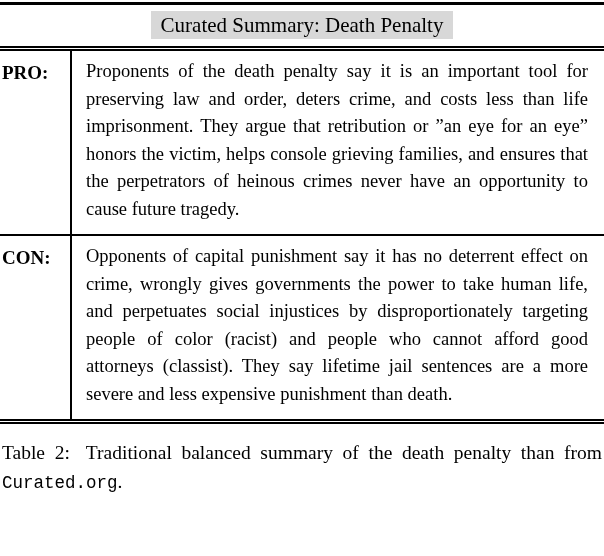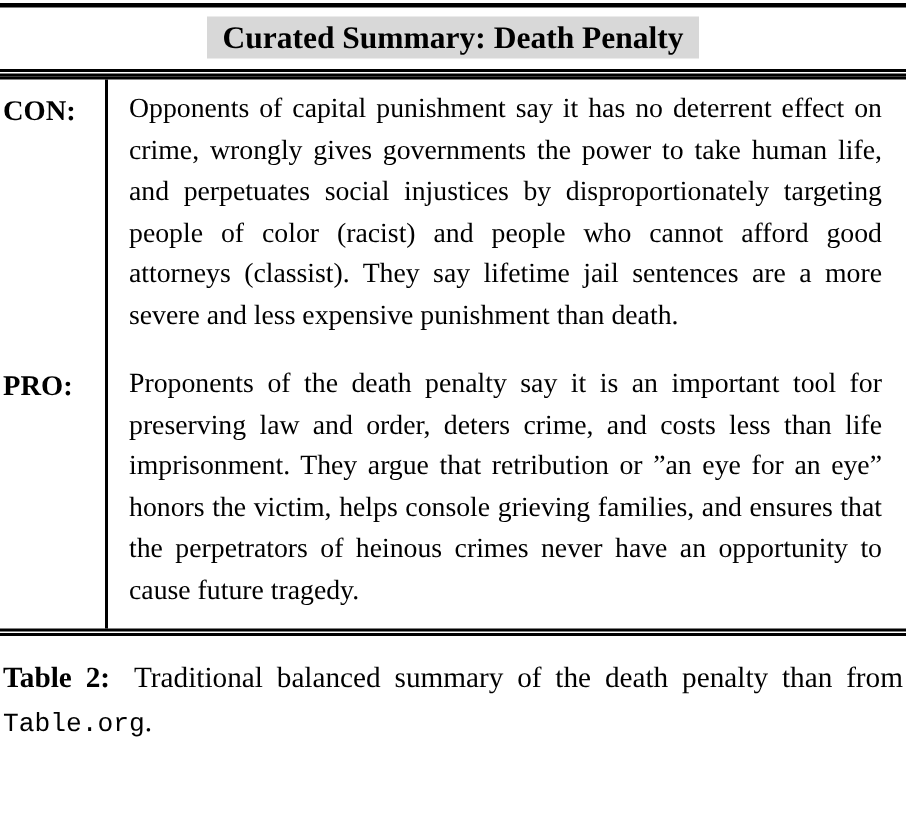--- a/index.html
+++ b/index.html
@@ -21,21 +21,21 @@
   }
 
   .title-row {
     text-align: center;
     padding: 6px 0 7px 0;
     border-bottom: 5px double #000;
   }
 
   .title {
     display: inline-block;
-    font-weight: bold;
+    font-weight: normal;
     font-size: 21px;
     line-height: 26px;
     background: #d8d8d8;
     padding: 1px 10px;
   }
 
   .row { display: flex; align-items: stretch; }
   .row.row-sep { border-top: 2px solid #000; }
 
   .label-cell {
@@ -60,52 +60,52 @@
   }
 
   .caption {
     margin-top: 14px;
     padding: 0 2px;
     font-size: 19.5px;
     line-height: 29px;
     text-align: justify;
   }
 
-  .caption .cap-label { margin-right: 16px; font-weight: bold; }
+  .caption .cap-label { margin-right: 16px; }
 
   .caption .mono {
     font-family: "Liberation Mono", monospace;
     font-size: 17.5px;
   }
 </style>
 </head>
 <body>
 
 <div class="page">
 
   <div class="tbl">
 
     <div class="title-row">
       <span class="title">Curated Summary: Death Penalty</span>
     </div>
 
+    <div class="row">
+      <div class="label-cell">PRO:</div>
+      <div class="text-cell">
+        <p>Proponents of the death penalty say it is an important tool for preserving law and order, deters crime, and costs less than life imprisonment. They argue that retribution or ”an eye for an eye” honors the victim, helps console grieving families, and ensures that the perpetrators of heinous crimes never have an opportunity to cause future tragedy.</p>
+      </div>
+    </div>
+
     <div class="row row-sep">
       <div class="label-cell">CON:</div>
       <div class="text-cell">
         <p>Opponents of capital punishment say it has no deterrent effect on crime, wrongly gives governments the power to take human life, and perpetuates social injustices by disproportionately targeting people of color (racist) and people who cannot afford good attorneys (classist). They say lifetime jail sentences are a more severe and less expensive punishment than death.</p>
       </div>
     </div>
 
-    <div class="row">
-      <div class="label-cell">PRO:</div>
-      <div class="text-cell">
-        <p>Proponents of the death penalty say it is an important tool for preserving law and order, deters crime, and costs less than life imprisonment. They argue that retribution or ”an eye for an eye” honors the victim, helps console grieving families, and ensures that the perpetrators of heinous crimes never have an opportunity to cause future tragedy.</p>
-      </div>
-    </div>
-
   </div>
 
   <div class="caption">
     <span class="cap-label">Table 2:</span><span>Traditional balanced summary of the death penalty than from</span>
-    <span class="mono">Table.org</span><span>.</span>
+    <span class="mono">Curated.org</span><span>.</span>
   </div>
 
 </div>
 
 </body></html>

